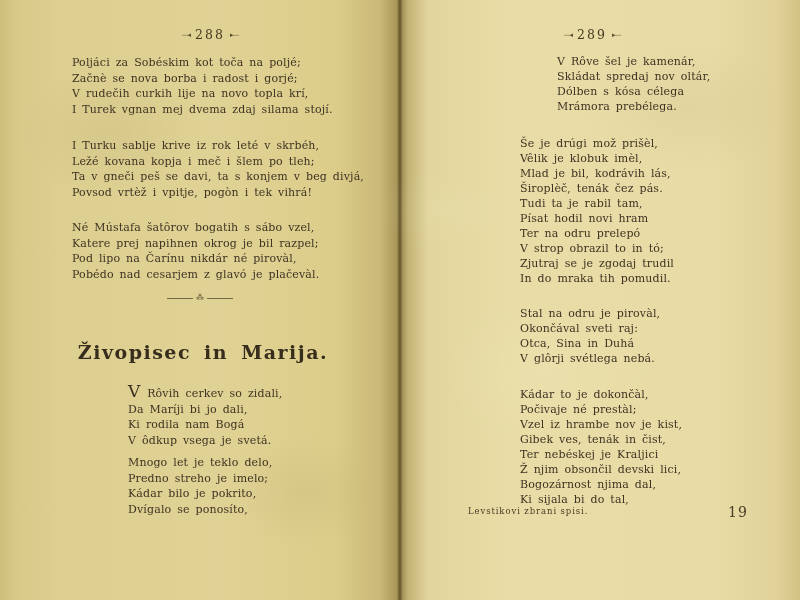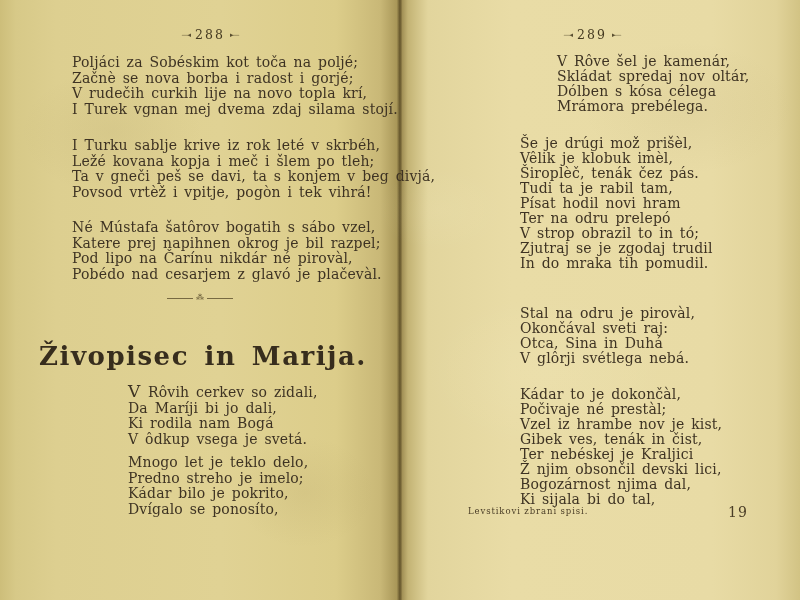--- a/index.html
+++ b/index.html
@@ -33,37 +33,37 @@
       radial-gradient(150px 95px at 86% 18%, rgba(120,100,50,.06), transparent 70%),
       radial-gradient(90px 60px at 55% 35%, rgba(255,250,220,.07), transparent 70%);
   }
   .page-header{
     position:absolute; top:27px; transform:translateX(-50%);
     font-size:12.5px; letter-spacing:2px; color:#43381f; white-space:nowrap;
   }
   .page-header .orn{font-size:7px; letter-spacing:-1px; vertical-align:2px; opacity:.85; padding:0 5px;}
   .stanza{position:absolute; white-space:nowrap;}
   .stanza .line{
-    font-size:14px; color:#3e3323; letter-spacing:.15px; word-spacing:2.2px;
+    font-size:11px; color:#3e3323; letter-spacing:.15px; word-spacing:2.2px;
   }
   .lh-left .line{line-height:15.5px;}
   .lh-right .line{line-height:15px;}
   .lead-stanza .line:first-child::first-letter{
     font-size:17px; line-height:1; letter-spacing:1px;
   }
   .divider{
     position:absolute; left:162px; top:294px; width:76px;
     display:flex; align-items:center; justify-content:center; gap:3px;
     color:#4a3d20;
   }
   .divider .rule{height:1px; width:26px; background:#4a3d20; opacity:.7;}
   .divider .divider-glyph{font-size:8px; line-height:8px; opacity:.9;}
   .poem-title{
     position:absolute; left:203px; top:341px; transform:translateX(-50%);
-    margin:0; font-size:26px; font-weight:bold; letter-spacing:1.5px; word-spacing:5px;
+    margin:0; font-size:19px; font-weight:bold; letter-spacing:1.5px; word-spacing:5px;
     color:#372d1d; white-space:nowrap;
   }
   .footer-imprint{
     position:absolute; left:468px; top:506px;
     font-size:8.5px; letter-spacing:.9px; color:#4a3d26; white-space:nowrap;
   }
   .footer-signature{
     position:absolute; left:728px; top:504px;
     font-size:14px; letter-spacing:1px; color:#4a3d26;
   }
@@ -127,20 +127,21 @@
 
   <div class="stanza lh-right" style="left:520px; top:54px;margin-left:37px;">
       <div class="line">V Rôve šel je kamenár,</div>
       <div class="line">Skládat spredaj nov oltár,</div>
       <div class="line">Dólben s kósa célega</div>
       <div class="line">Mrámora prebélega.</div>
     </div>
   <div class="stanza lh-right" style="left:520px; top:136px;">
       <div class="line">Še je drúgi mož prišèl,</div>
       <div class="line">Vêlik je klobuk imèl,</div>
+      <div class="line">Mlad je bil, kodrávih lás,</div>
       <div class="line">Široplèč, tenák čez pás.</div>
       <div class="line">Tudi ta je rabil tam,</div>
       <div class="line">Písat hodil novi hram</div>
       <div class="line">Ter na odru prelepó</div>
       <div class="line">V strop obrazil to in tó;</div>
       <div class="line">Zjutraj se je zgodaj trudil</div>
       <div class="line">In do mraka tih pomudil.</div>
     </div>
   <div class="stanza lh-right" style="left:520px; top:306px;">
       <div class="line">Stal na odru je pirovàl,</div>

